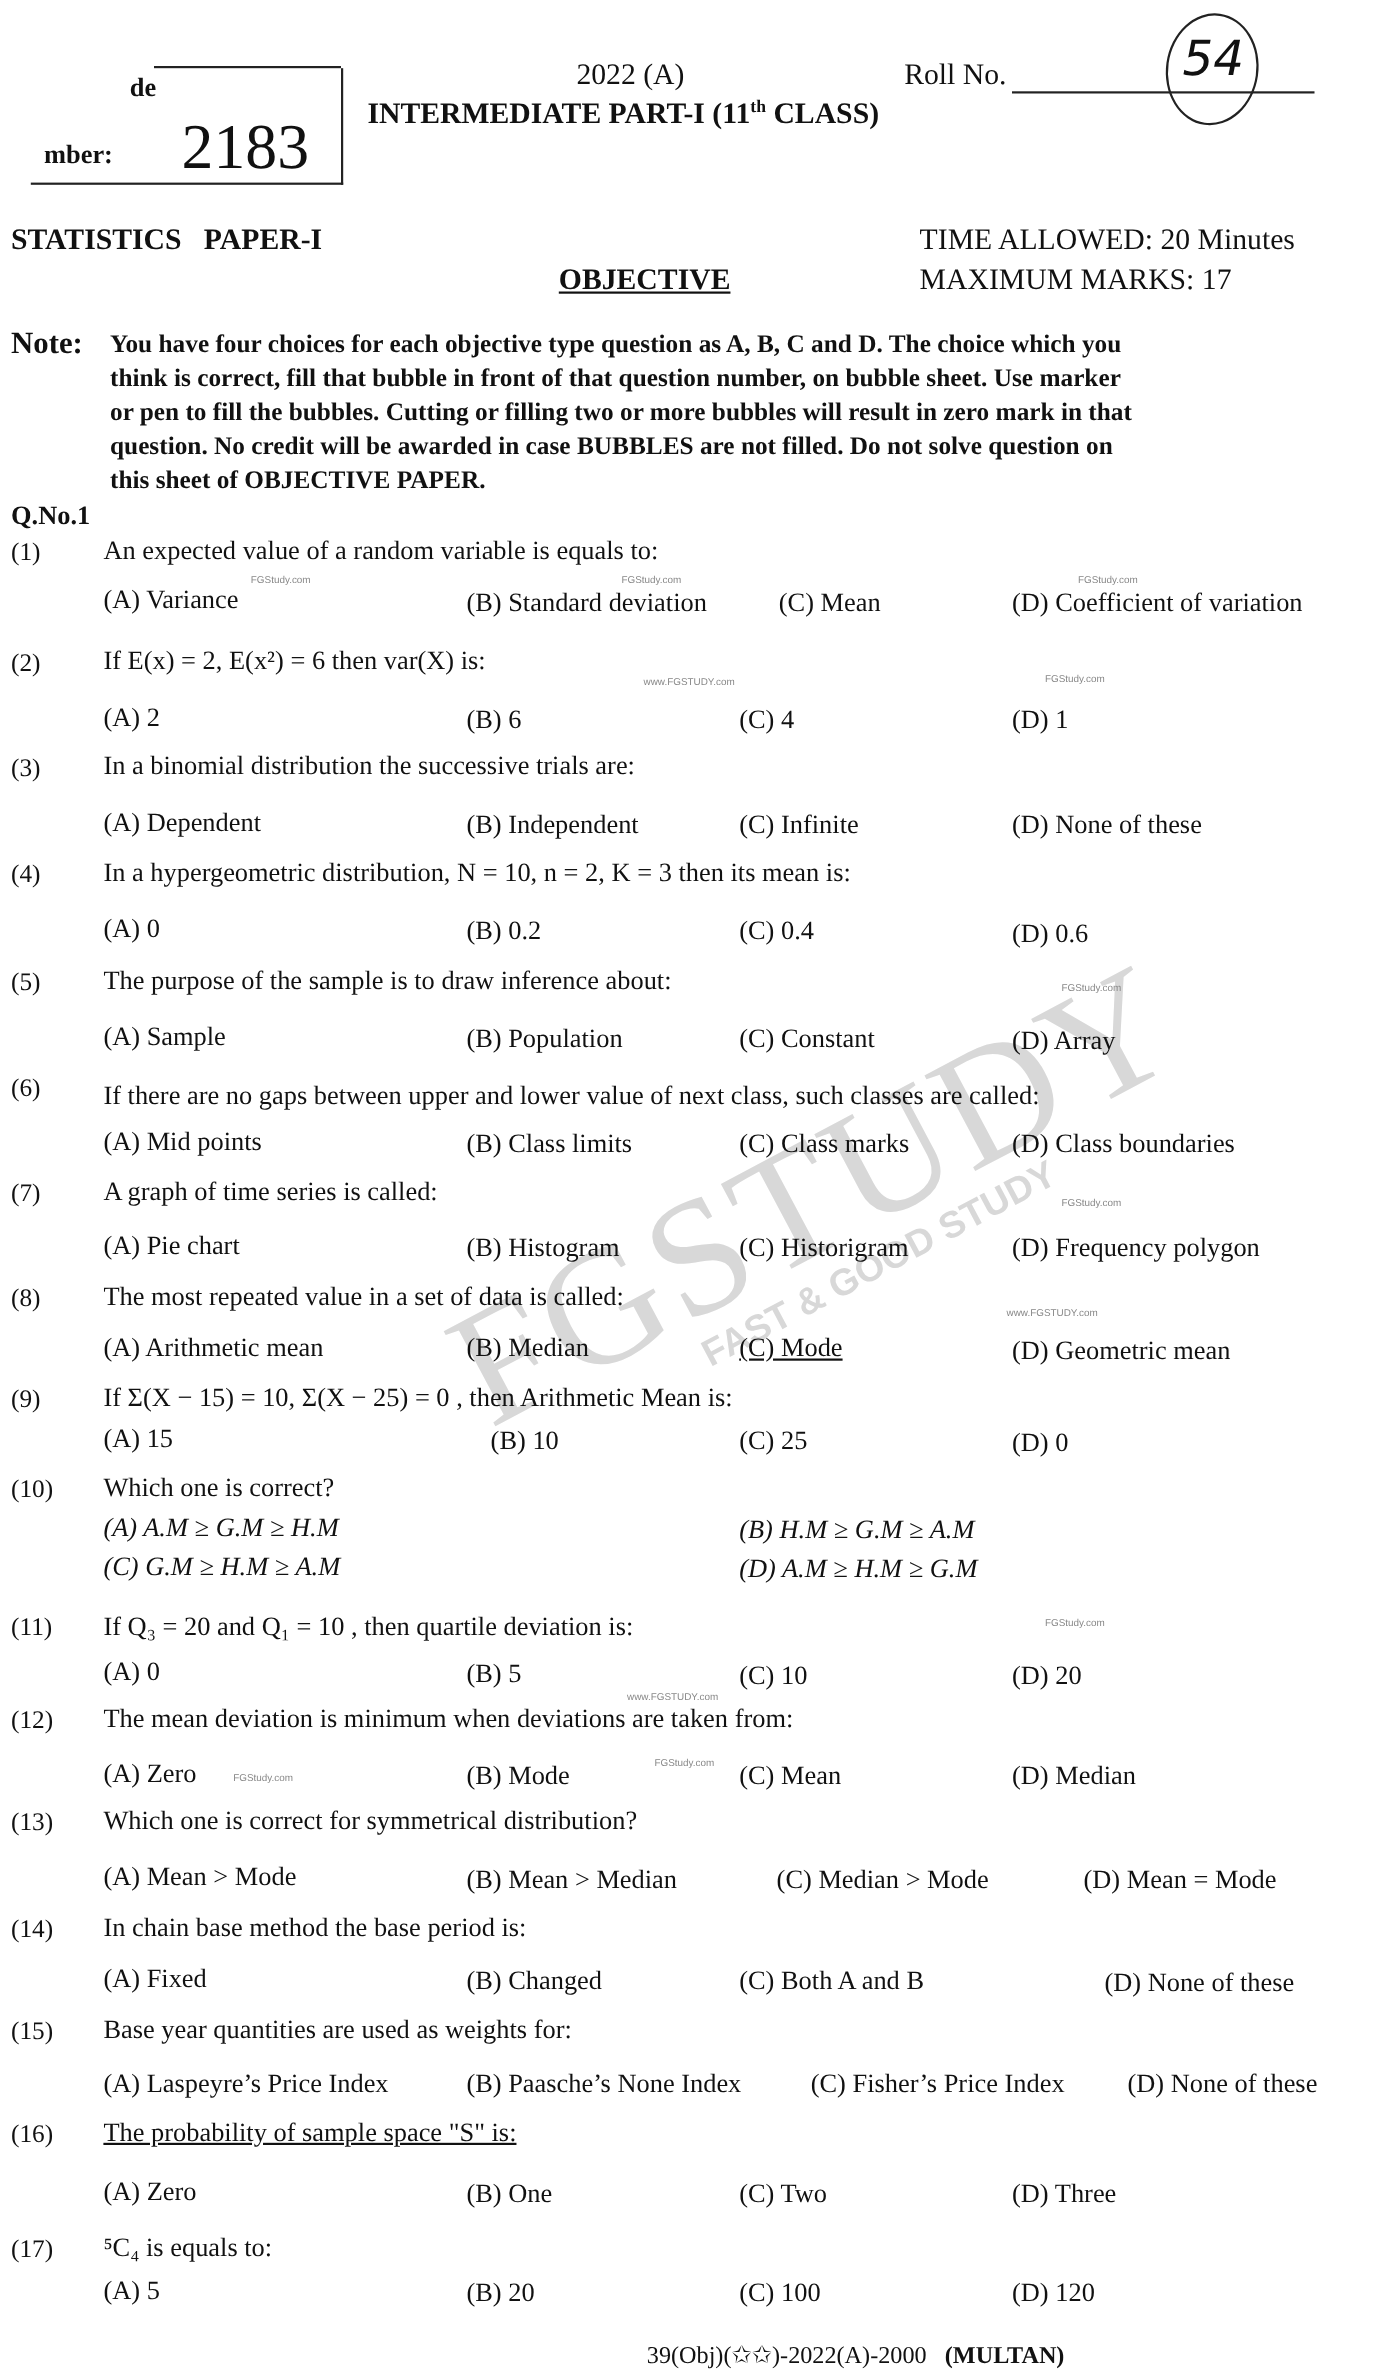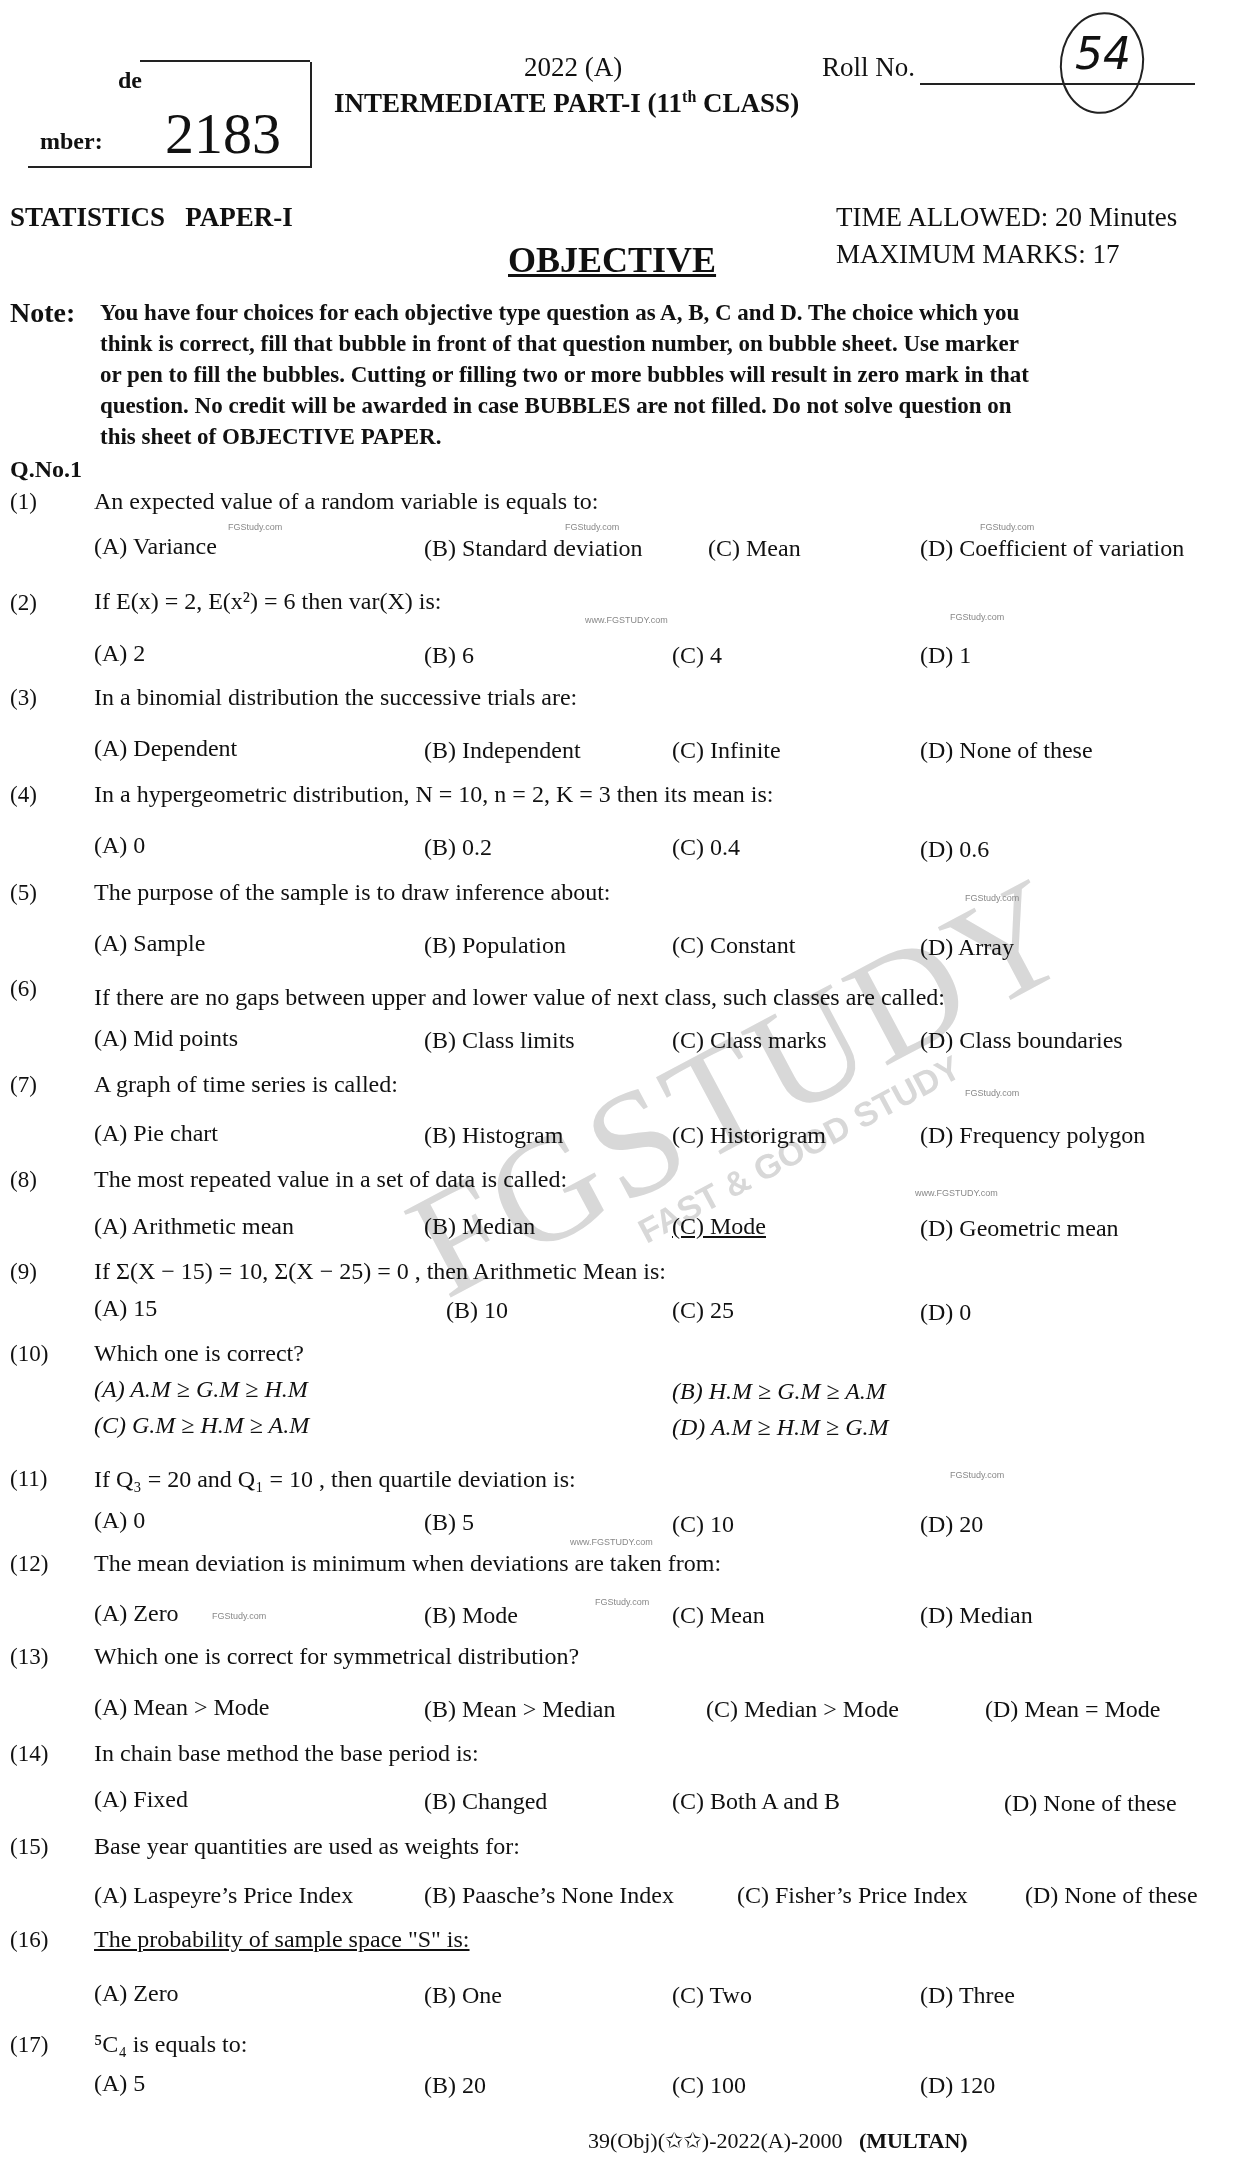--- a/index.html
+++ b/index.html
@@ -16,21 +16,21 @@
   .title2 { font-size:27px; font-weight:bold; }
   .title2 sup { font-size:16px; }
   .rollno { font-size:27px; }
   .roll-line { position:absolute; left:920px; top:83px; width:275px; border-top:2px solid #222; }
   .roll-circle { position:absolute; left:1060px; top:12px; width:80px; height:98px;
                  border:2px solid #222; border-radius:50%; transform:rotate(8deg); }
   .roll-val { position:absolute; left:1075px; top:28px; font-size:44px;
               font-family:"DejaVu Sans", sans-serif; font-weight:300; font-style:italic; }
   .subject { font-size:27px; font-weight:bold; }
   .meta { font-size:27px; }
-  .objective { font-size:36px; font-weight:bold; text-decoration:underline; }
+  .objective { font-size:27px; font-weight:bold; text-decoration:underline; }
   .note-label { font-size:28px; font-weight:bold; }
   .note-line { font-size:23px; font-weight:bold; }
   .qno { font-size:24px; font-weight:bold; }
   .num { font-size:23px; }
   .qtext { font-size:24px; }
   .opt { font-size:24px; }
   .math { font-style:italic; }
   .footer { font-size:22px; }
   .footer b { font-weight:bold; }
   .wm { position:absolute; color:#d8d8d8; font-family:"Liberation Serif", serif; pointer-events:none; }

